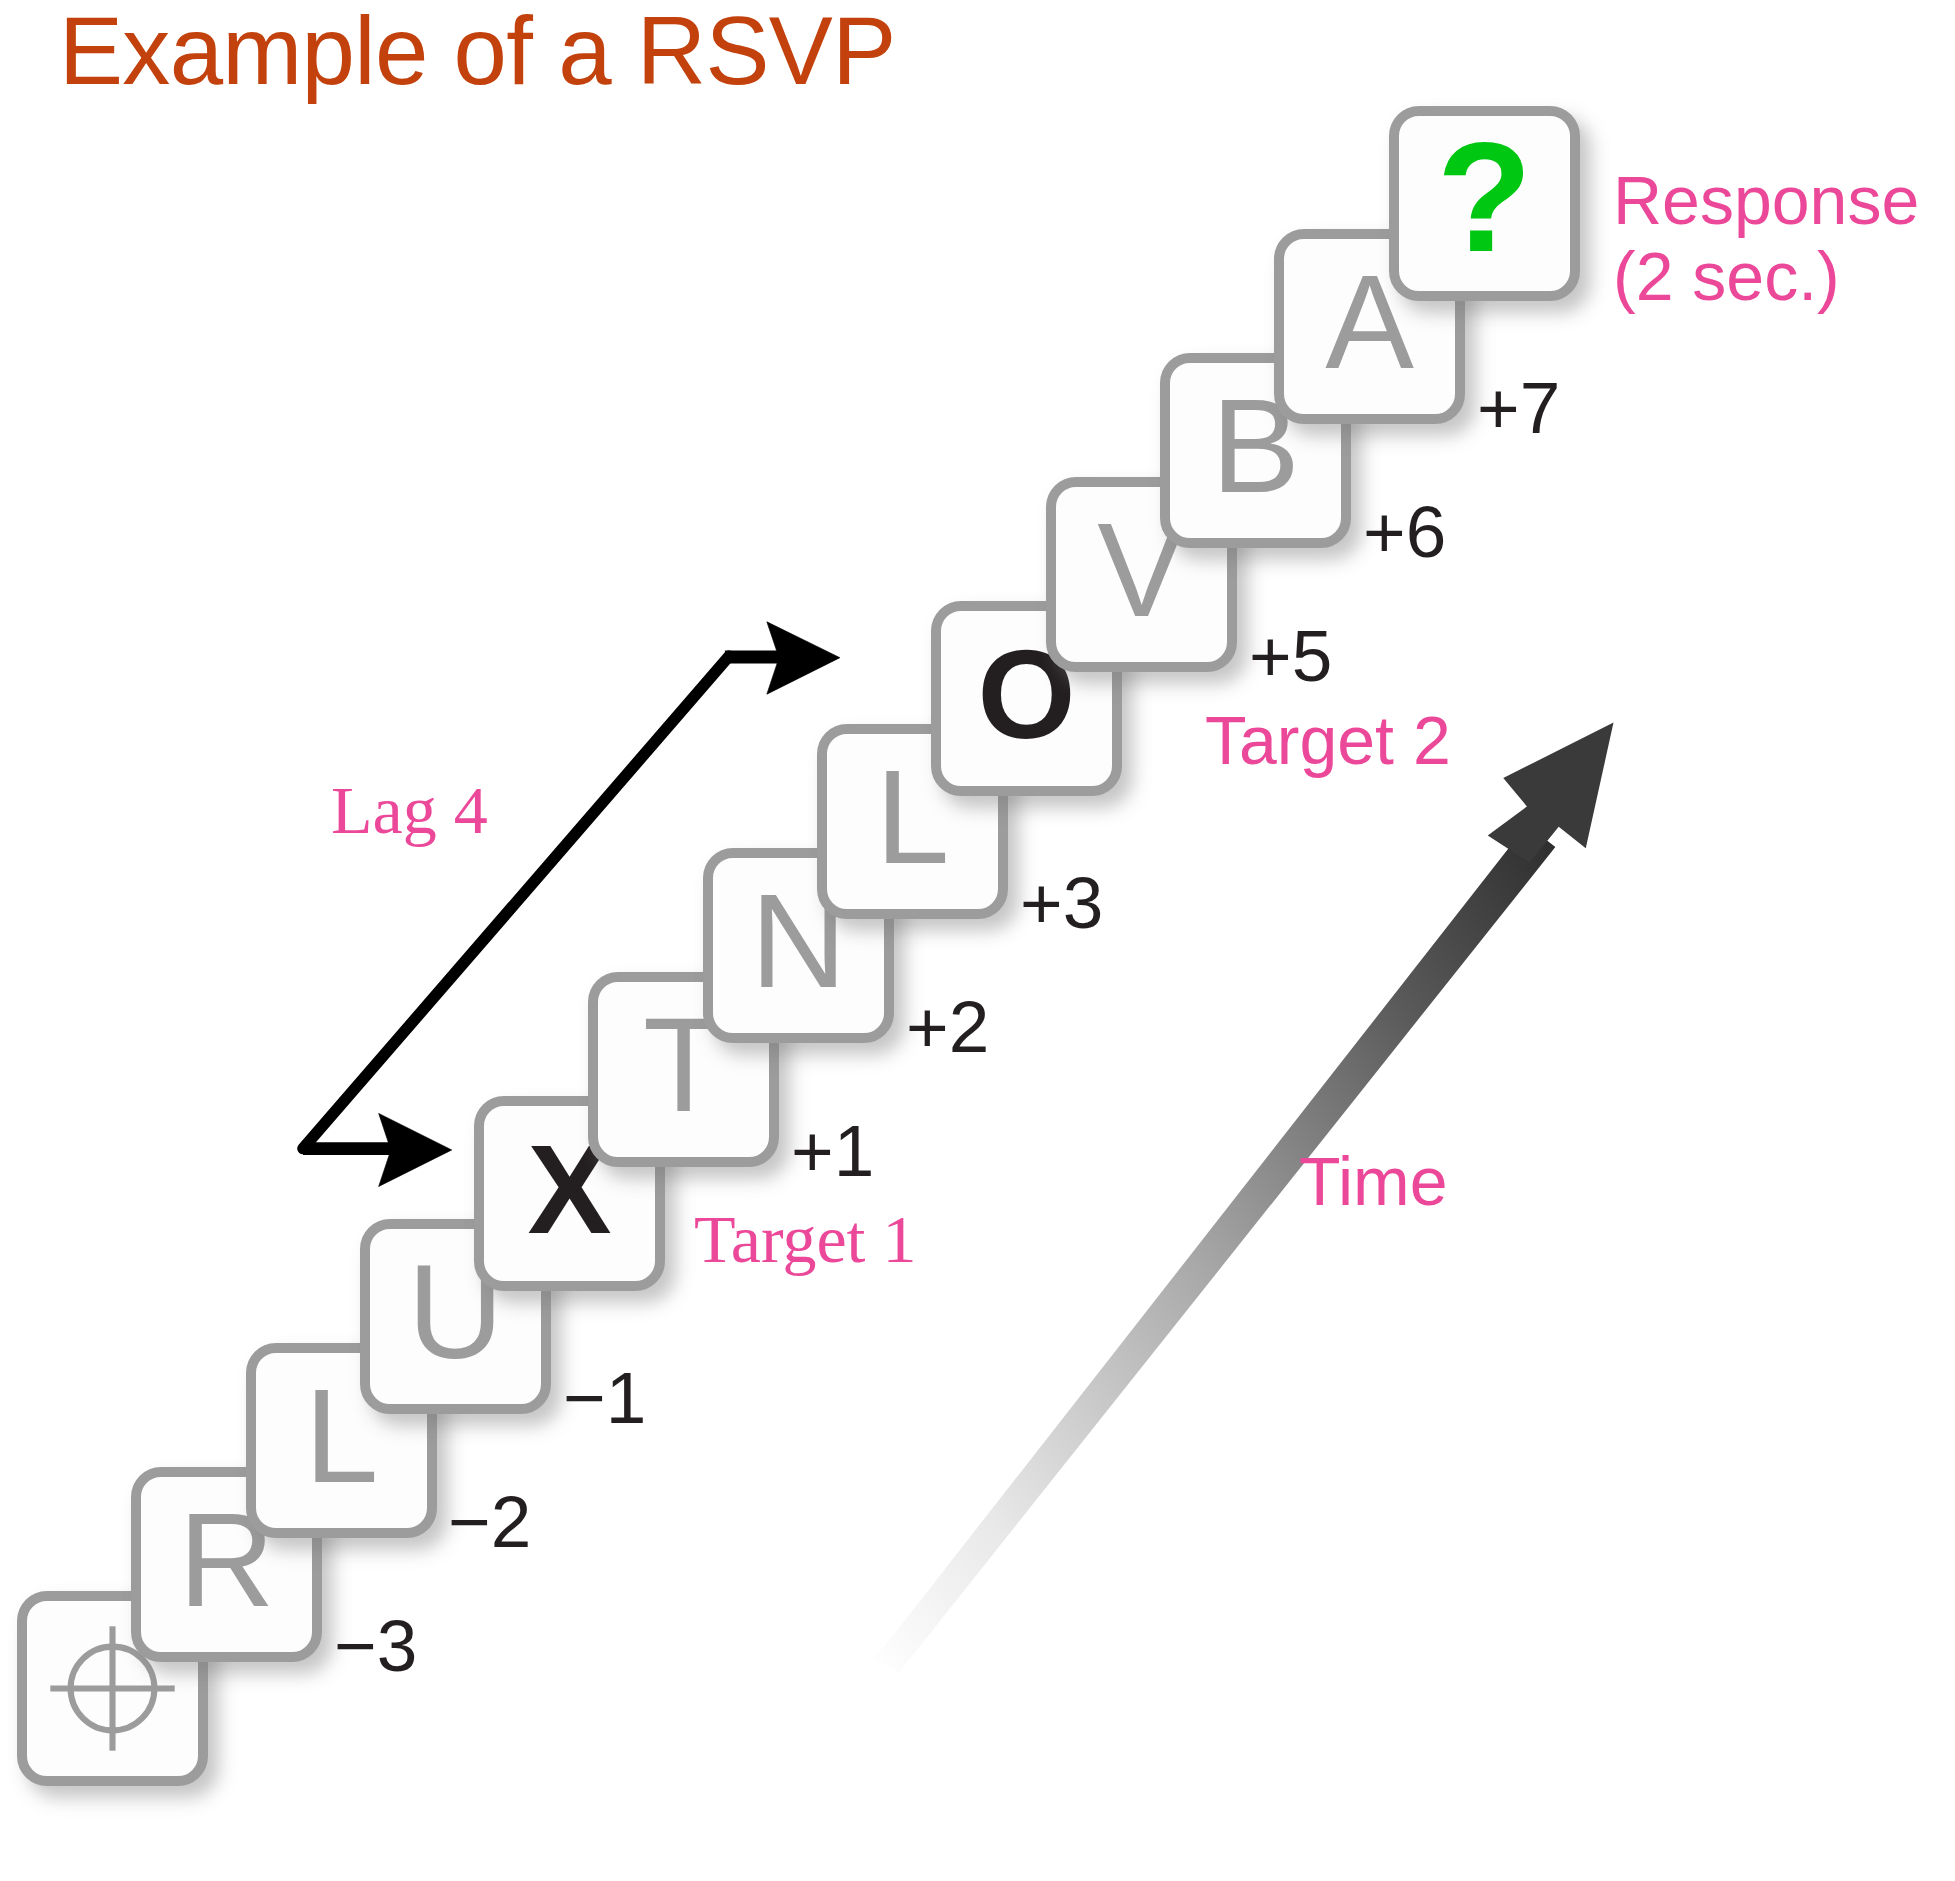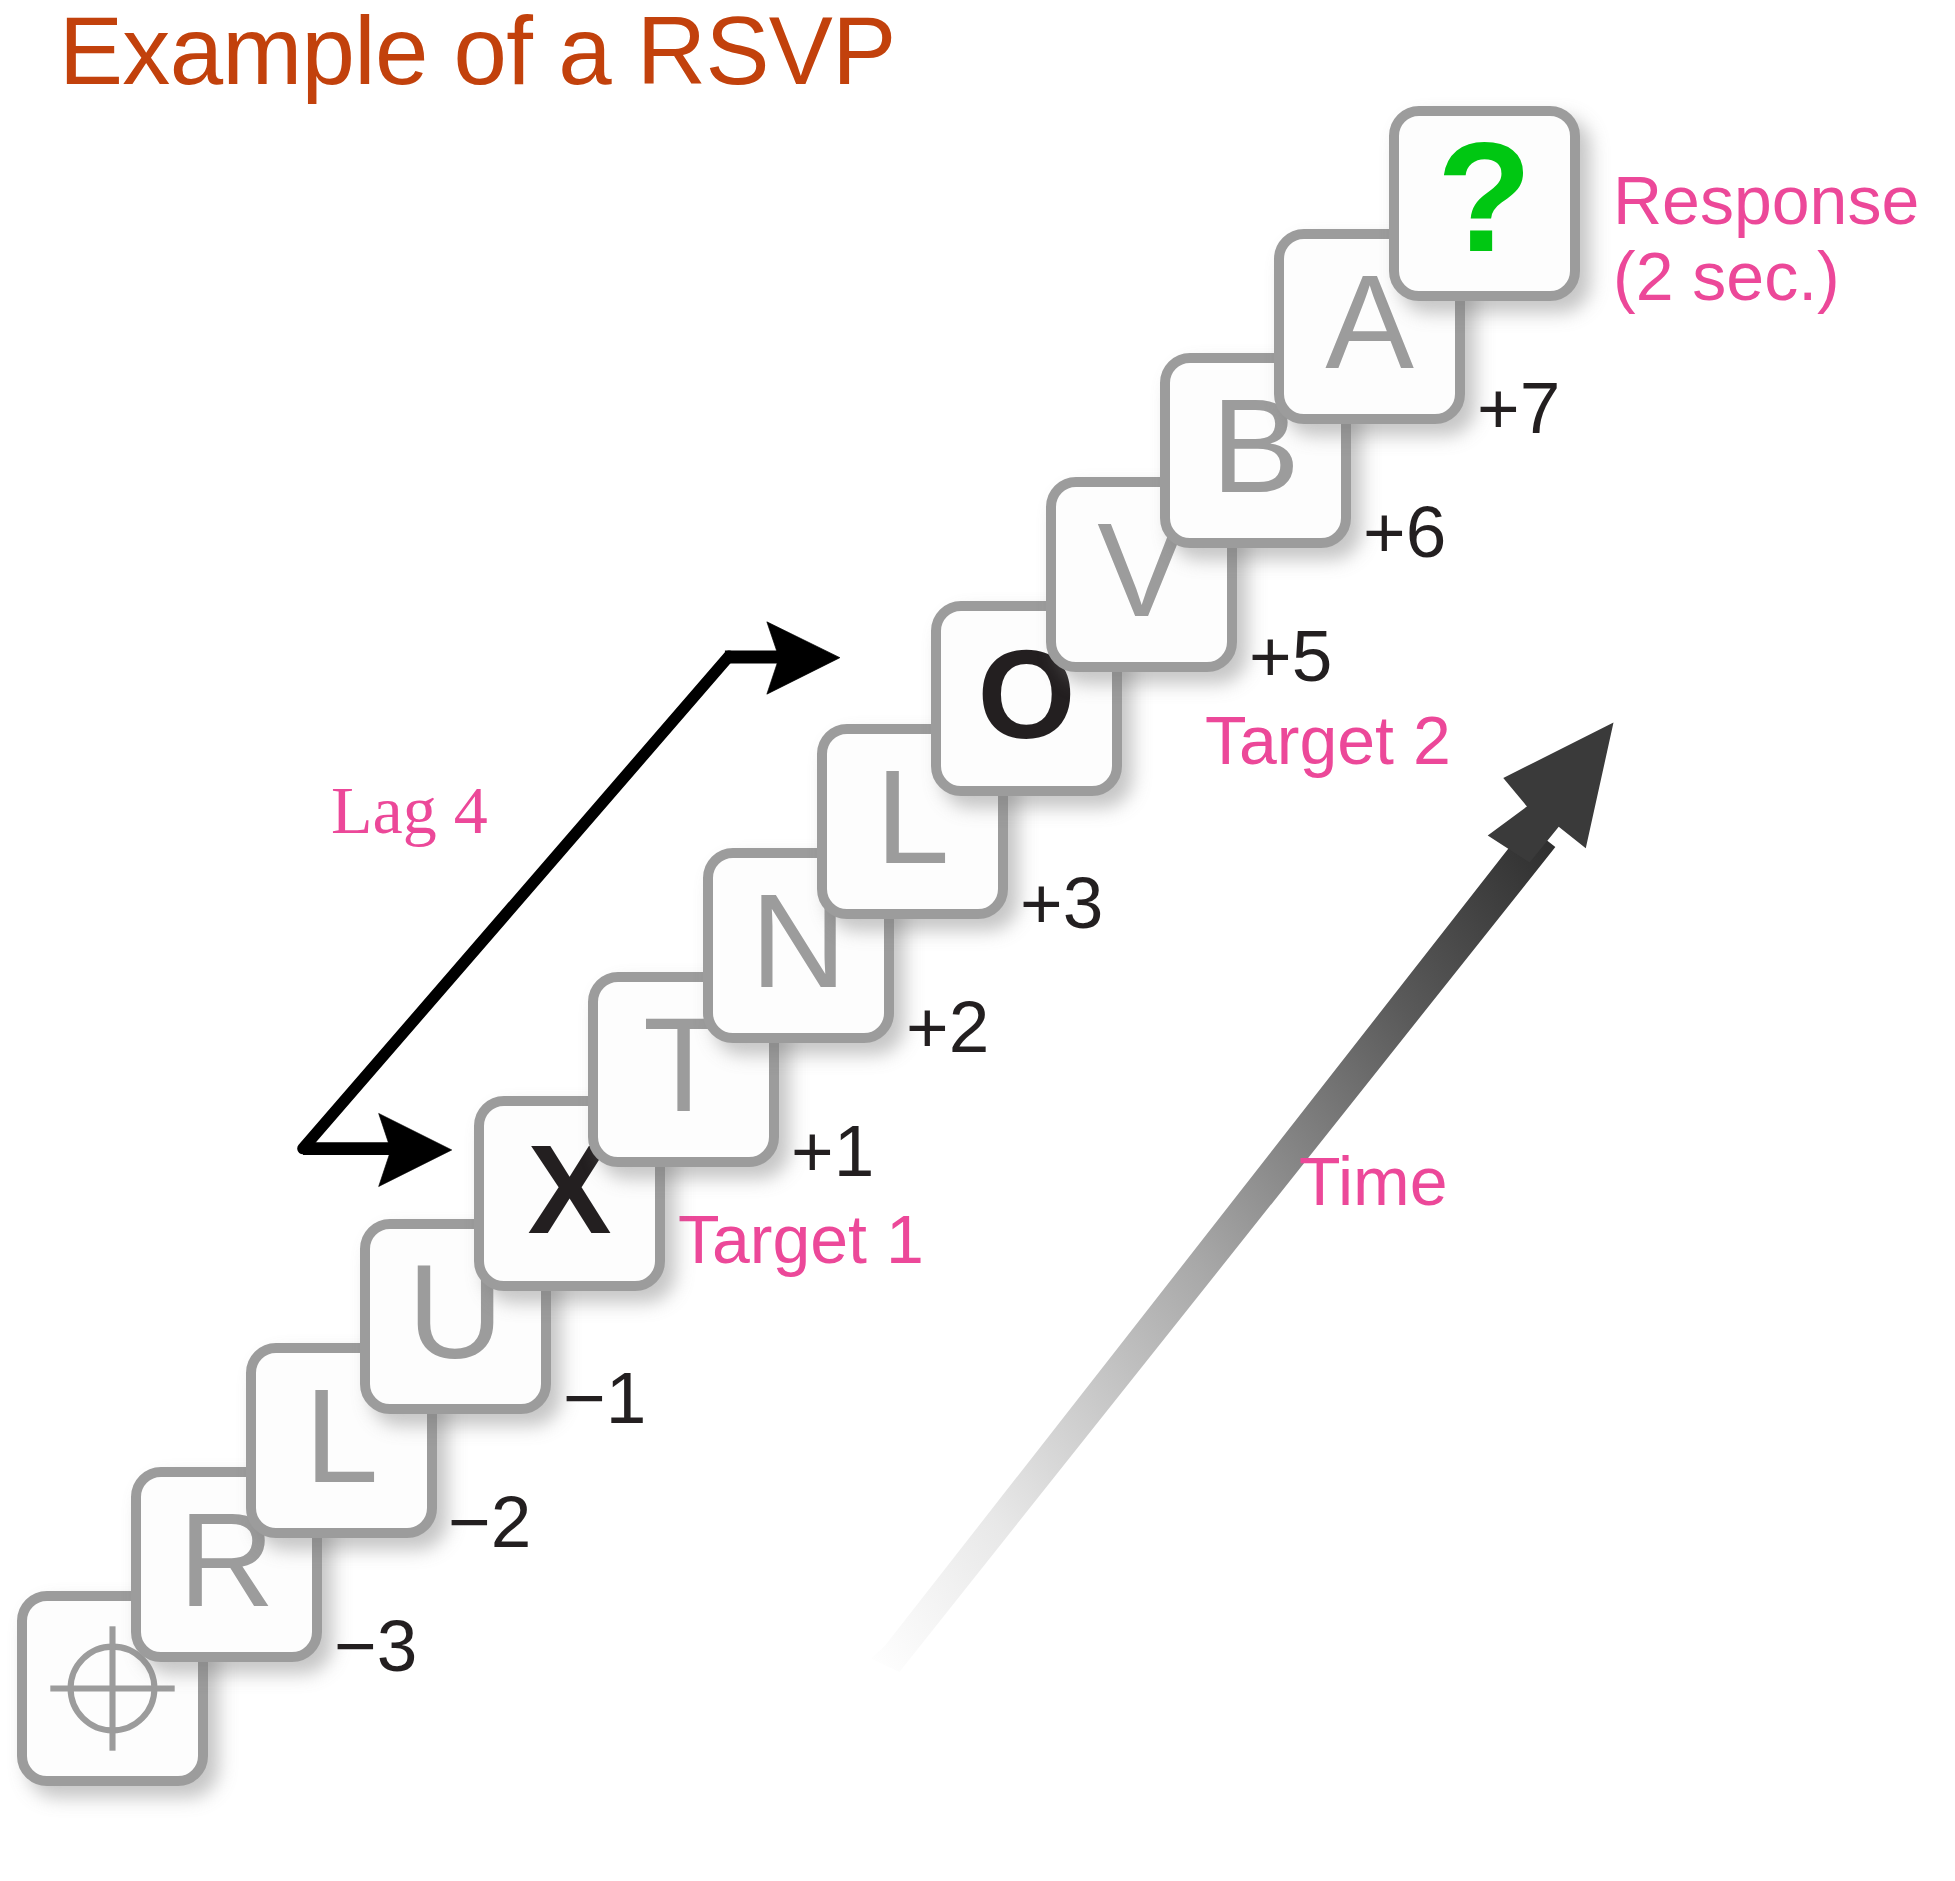--- a/index.html
+++ b/index.html
@@ -175,21 +175,21 @@
       </div>
       <div class="card" style="left: 1274px; top: 229px; z-index: 21;">
         <span class="glyph">A</span>
       </div>
       <div class="card response" style="left: 1389px; top: 106px; z-index: 22;">
         <span class="glyph">?</span>
       </div>
     </div>
 
 
-  <div class="caption" style="left:678px; top:1201px;">Target 1</div>
+  <div class="caption" style="left:694px; top:1201px;font-family:Liberation Serif, serif;">Target 1</div>
 
   <div class="caption" style="left:1170px; top:702px;margin-left:35px;">Target 2</div>
 
   <div class="caption" style="left:1613px; top:162px;">Response
 (2 sec.)</div>
 
   <div class="caption" style="left:331px; top:772px;font-family:Liberation Serif, serif;">Lag 4</div>
 
   <div class="caption" style="left:1299px; top:1143px;text-align:center;">Time</div>
 

